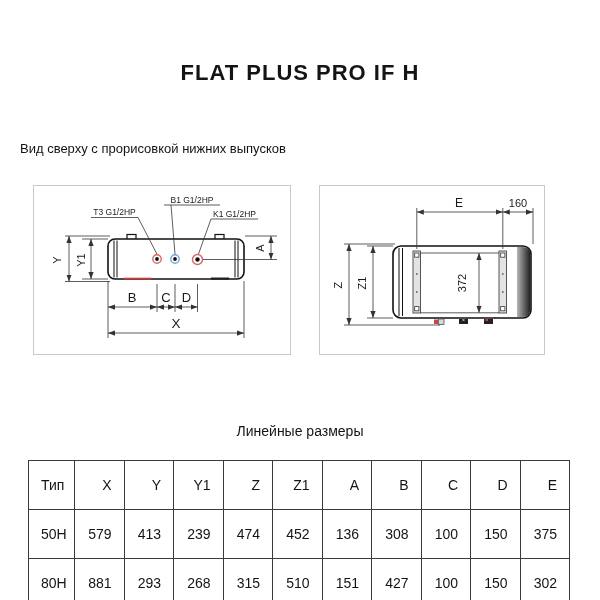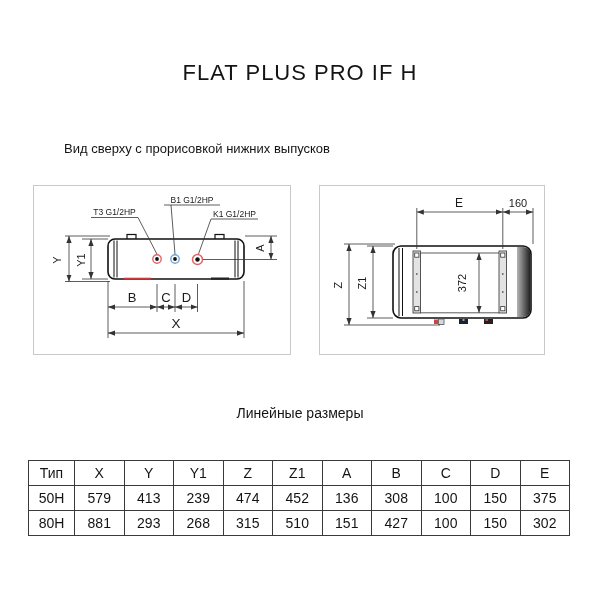--- a/index.html
+++ b/index.html
@@ -2,41 +2,41 @@
 <html><head>
 <meta charset="utf-8">
 <style>
   html,body { margin:0; padding:0; background:#ffffff; }
   .stage {
     position:relative; width:600px; height:600px; background:#ffffff;
     font-family:"Liberation Sans", sans-serif; color:#1a1a1a; overflow:hidden;
   }
   .title {
     position:absolute; top:60px; left:0; width:600px; text-align:center;
-    font-size:22px; font-weight:400; letter-spacing:1px; color:#141414;
-  }
-  .vlabel { position:absolute; top:141px; font-size:13px; color:#141414; text-align:right; }
+    font-size:22px; font-weight:700; letter-spacing:1px; color:#141414;
+  }
+  .vlabel { position:absolute; top:141px; font-size:13px; color:#141414; text-align:left; }
   .vlabel.left  { left:20px;  width:310px; }
   .vlabel.right { left:370px; width:140px; }
   .dbox { position:absolute; border:1px solid #c9c9c9; background:#ffffff; }
   #box-top  { left:33px;  top:185px; width:256px; height:168px; }
   #box-rear { left:319px; top:185px; width:224px; height:168px; }
   .dbox svg { display:block; width:100%; height:100%; }
   svg text { font-family:"Liberation Sans", sans-serif; fill:#1a1a1a; }
   .tcaption {
-    position:absolute; top:405px; left:0; width:600px; text-align:center;
+    position:absolute; top:423px; left:0; width:600px; text-align:center;
     font-size:14px; color:#141414;
   }
   table.dims {
     position:absolute; left:28px; top:460px; width:542px;
     border-collapse:collapse; table-layout:fixed; font-size:14px; color:#141414;
   }
   table.dims th, table.dims td {
-    border:1px solid #3a3a3a; height:24px; padding:0;
-    text-align:center; vertical-align:middle; font-weight:normal;
+    border:1px solid #3a3a3a; height:24px; padding:12px;
+    text-align:right; vertical-align:middle; font-weight:normal;
   }
 </style>
 </head>
 <body>
 
 <div class="stage">
 
   <div class="title">FLAT PLUS PRO IF H</div>
 
   <div class="vlabel left">Вид сверху с прорисовкой нижних выпусков</div>

